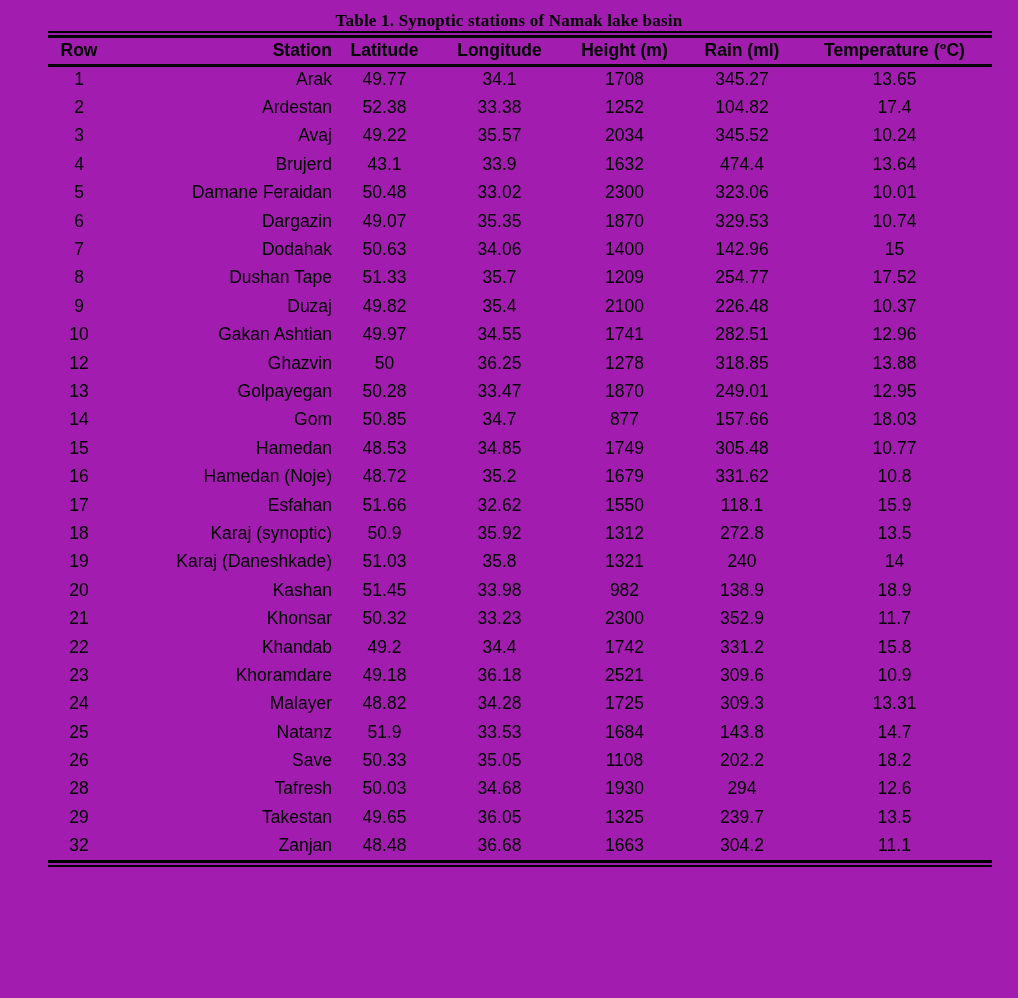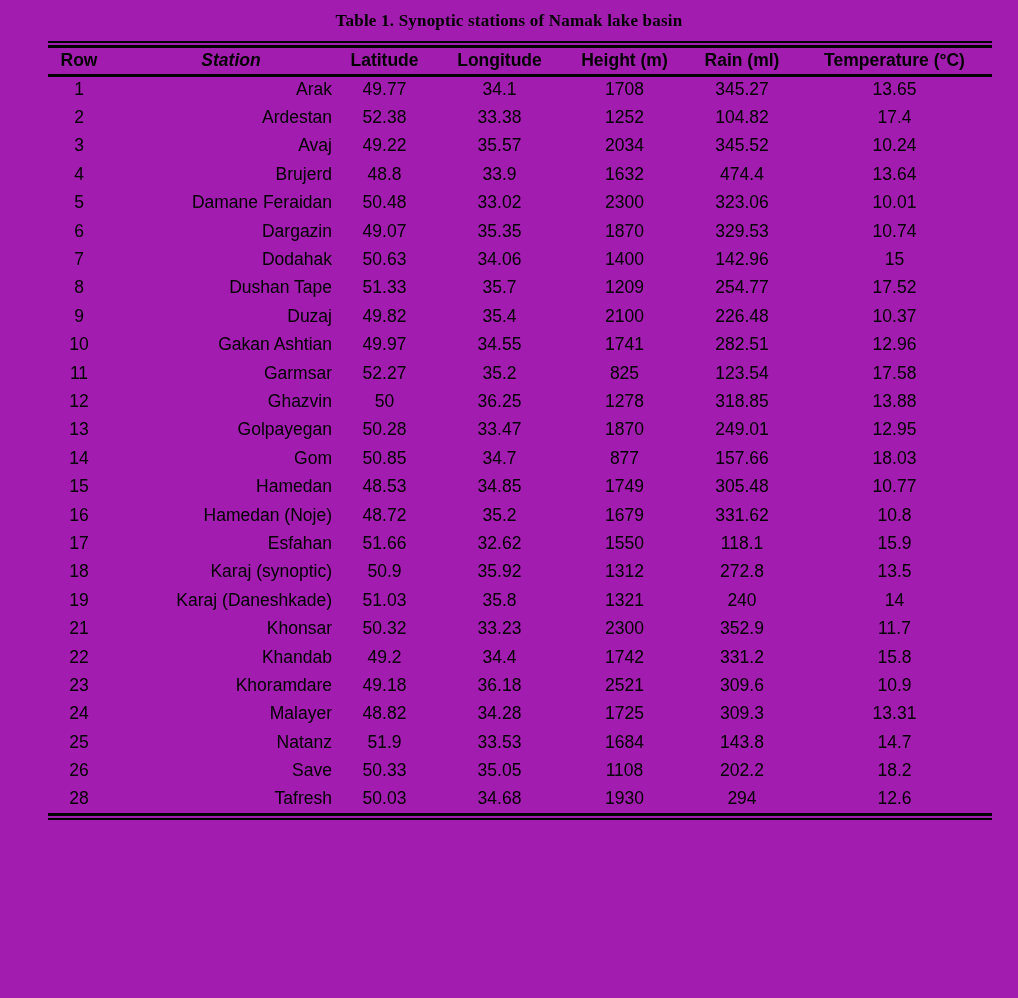--- a/index.html
+++ b/index.html
@@ -16,21 +16,20 @@
   .caption {
     padding-top: 11px;
     text-align: center;
     font-family: "Liberation Serif", serif;
     font-weight: bold;
     font-size: 17px;
     letter-spacing: 0.2px;
   }
   .table-wrap {
     margin-left: 48px;
-    margin-top: 10px;
     width: 944px;
   }
   .rule { width: 944px; background: #000000; }
   .rule.thin { height: 2px; }
   .rule.thick { height: 3px; }
   .rule-gap { height: 2px; }
   table {
     width: 944px;
     border-collapse: collapse;
     table-layout: fixed;
@@ -45,21 +44,21 @@
   thead th {
     font-weight: bold;
     font-size: 17.5px;
     height: 27px;
     padding: 0;
     text-align: center;
     vertical-align: middle;
     border-bottom: 3px solid #000000;
     white-space: nowrap;
   }
-  thead th.left { text-align: center; padding-left: 20px; font-style: italic; }
+  thead th.left { text-align: right; padding-left: 20px; }
   tbody td {
     font-size: 17.5px;
     height: 28.4px;
     padding: 0;
     text-align: center;
     vertical-align: middle;
     white-space: nowrap;
   }
   tbody td.left { text-align: right; padding-left: 20px; }
 </style>
@@ -121,21 +120,21 @@
     <td class="left">Avaj</td>
     <td>49.22</td>
     <td>35.57</td>
     <td>2034</td>
     <td>345.52</td>
     <td>10.24</td>
   </tr>
           <tr>
     <td>4</td>
     <td class="left">Brujerd</td>
-    <td>48.8</td>
+    <td>43.1</td>
     <td>33.9</td>
     <td>1632</td>
     <td>474.4</td>
     <td>13.64</td>
   </tr>
           <tr>
     <td>5</td>
     <td class="left">Damane Feraidan</td>
     <td>50.48</td>
     <td>33.02</td>
@@ -182,29 +181,20 @@
           <tr>
     <td>10</td>
     <td class="left">Gakan Ashtian</td>
     <td>49.97</td>
     <td>34.55</td>
     <td>1741</td>
     <td>282.51</td>
     <td>12.96</td>
   </tr>
           <tr>
-    <td>11</td>
-    <td class="left">Garmsar</td>
-    <td>52.27</td>
-    <td>35.2</td>
-    <td>825</td>
-    <td>123.54</td>
-    <td>17.58</td>
-  </tr>
-          <tr>
     <td>12</td>
     <td class="left">Ghazvin</td>
     <td>50</td>
     <td>36.25</td>
     <td>1278</td>
     <td>318.85</td>
     <td>13.88</td>
   </tr>
           <tr>
     <td>13</td>
@@ -263,20 +253,29 @@
           <tr>
     <td>19</td>
     <td class="left">Karaj (Daneshkade)</td>
     <td>51.03</td>
     <td>35.8</td>
     <td>1321</td>
     <td>240</td>
     <td>14</td>
   </tr>
           <tr>
+    <td>20</td>
+    <td class="left">Kashan</td>
+    <td>51.45</td>
+    <td>33.98</td>
+    <td>982</td>
+    <td>138.9</td>
+    <td>18.9</td>
+  </tr>
+          <tr>
     <td>21</td>
     <td class="left">Khonsar</td>
     <td>50.32</td>
     <td>33.23</td>
     <td>2300</td>
     <td>352.9</td>
     <td>11.7</td>
   </tr>
           <tr>
     <td>22</td>
@@ -325,20 +324,38 @@
   </tr>
           <tr>
     <td>28</td>
     <td class="left">Tafresh</td>
     <td>50.03</td>
     <td>34.68</td>
     <td>1930</td>
     <td>294</td>
     <td>12.6</td>
   </tr>
+          <tr>
+    <td>29</td>
+    <td class="left">Takestan</td>
+    <td>49.65</td>
+    <td>36.05</td>
+    <td>1325</td>
+    <td>239.7</td>
+    <td>13.5</td>
+  </tr>
+          <tr>
+    <td>32</td>
+    <td class="left">Zanjan</td>
+    <td>48.48</td>
+    <td>36.68</td>
+    <td>1663</td>
+    <td>304.2</td>
+    <td>11.1</td>
+  </tr>
         </tbody>
     </table>
 
     <div class="rule thick"></div>
     <div class="rule-gap"></div>
     <div class="rule thin"></div>
 
   </div>
 </div>
 

